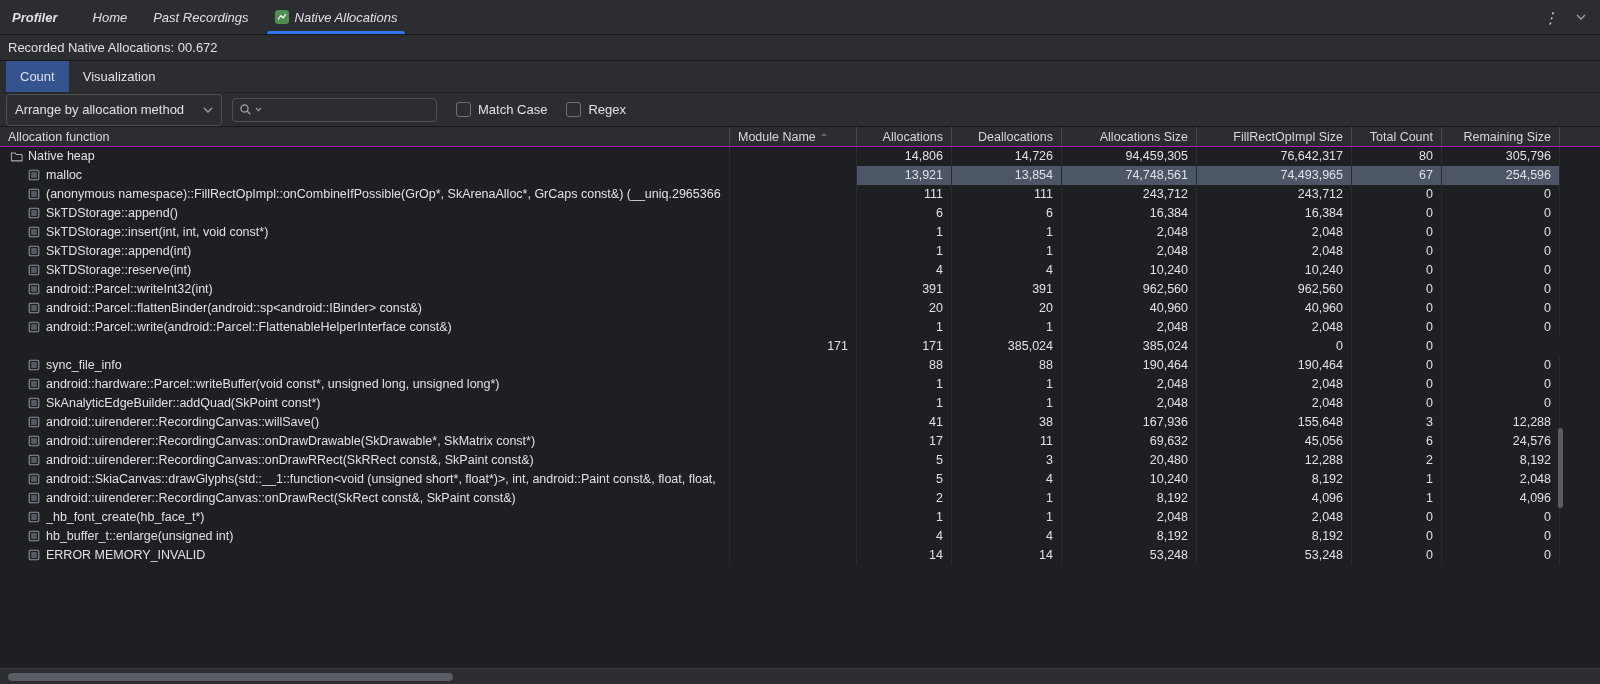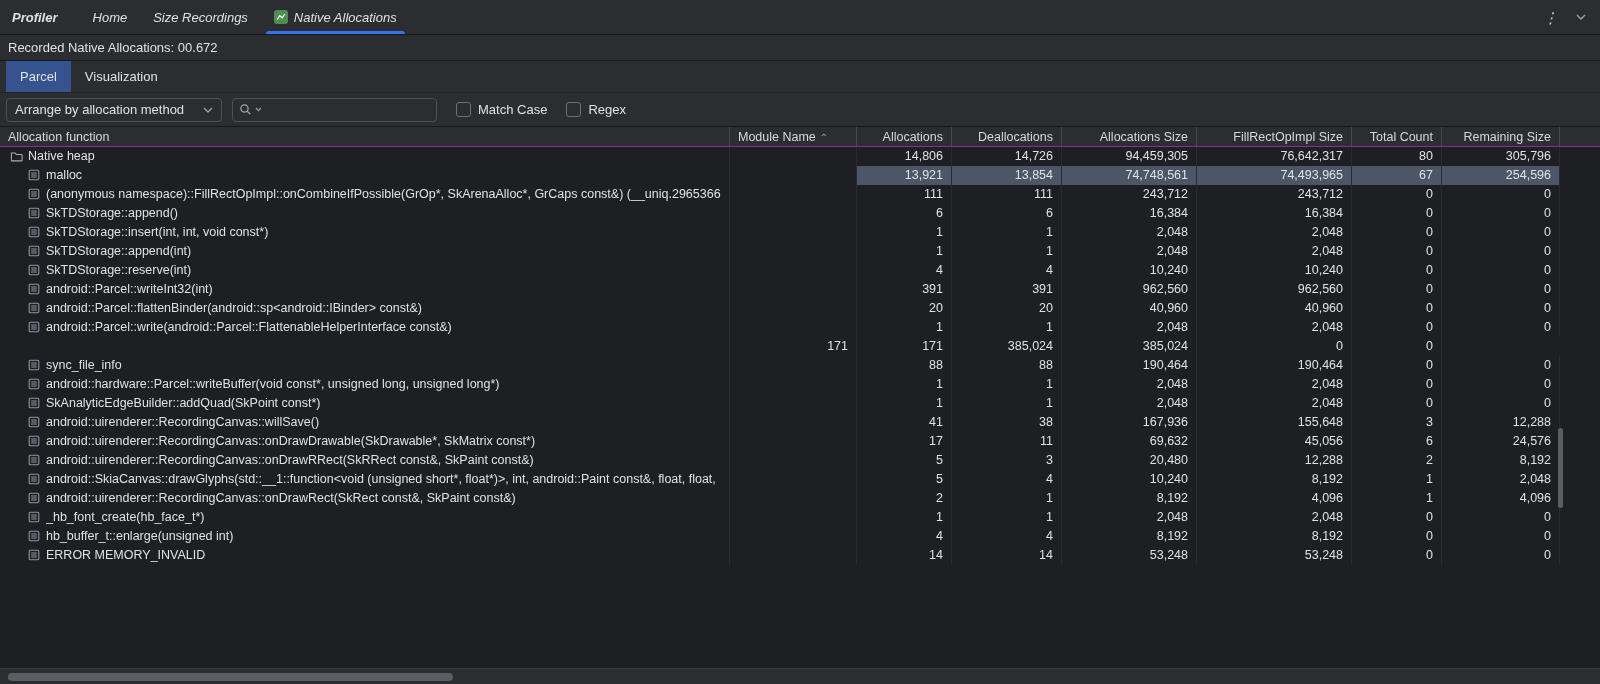--- a/index.html
+++ b/index.html
@@ -28,21 +28,21 @@
 
   
   .view-tabs { height:32px; background:#2B2D30; display:flex; align-items:stretch;
                padding-left:6px; border-bottom:1px solid #222427; }
   .view-tab { display:flex; align-items:center; padding:0 14px; font-size:13px; color:#DFE1E5; }
   .view-tab.active { background:#35538F; }
 
   
   .toolbar { height:34px; background:#2B2D30; border-bottom:1px solid #17181B;
              display:flex; align-items:center; padding:0 6px; gap:10px; }
-  .dropdown { height:24px; min-width:216px; border:1px solid #4E5157; border-radius:4px;
+  .dropdown { height:32px; min-width:216px; border:1px solid #4E5157; border-radius:4px;
               background:#2B2D30; display:flex; align-items:center; justify-content:space-between;
               gap:8px; padding:8px 8px; font-size:13px; }
   .searchbox { height:24px; width:205px; border:1px solid #4E5157; border-radius:4px;
                background:#2B2D30; display:flex; align-items:center; gap:3px; padding:0 6px; }
   .searchbox input { flex:1; min-width:0; border:none; outline:none; background:transparent;
                color:#DFE1E5; font:13px "Liberation Sans", sans-serif; }
   .check { display:flex; align-items:center; gap:7px; font-size:13px; margin-left:9px; }
   .box { width:15px; height:15px; border:1.5px solid #6C707E; border-radius:3px; background:transparent; }
 
   
@@ -81,21 +81,21 @@
 
 <div class="app">
 
   <header class="topbar">
     <span class="app-title">Profiler</span>
     <nav class="top-tabs">
         <div class="top-tab">
           <span>Home</span>
         </div>
         <div class="top-tab">
-          <span>Size Recordings</span>
+          <span>Past Recordings</span>
         </div>
         <div class="top-tab active">
           <span class="task-icon">
             <svg width="10" height="10" viewBox="0 0 12 12">
               <polyline points="1.5,9 4.5,4.5 7.5,7 10.5,2.5" fill="none" stroke="#fff" stroke-width="1.5"></polyline>
             </svg>
           </span>
           <span>Native Allocations</span>
         </div>
       </nav>
@@ -106,21 +106,21 @@
             <polyline points="1,1 5,5 9,1" fill="none" stroke="#9DA0A8" stroke-width="1.4"></polyline>
           </svg>
       </span>
     </div>
   </header>
 
   <div class="statusline">Recorded Native Allocations: 00.672</div>
 
   <div class="view-tabs">
       <div class="view-tab active">
-        <span>Parcel</span>
+        <span>Count</span>
       </div>
       <div class="view-tab">
         <span>Visualization</span>
       </div>
     </div>
 
   <div class="toolbar">
     <div class="dropdown">
       <span>Arrange by allocation method</span>
       <svg width="10" height="6" viewBox="0 0 10 6">

